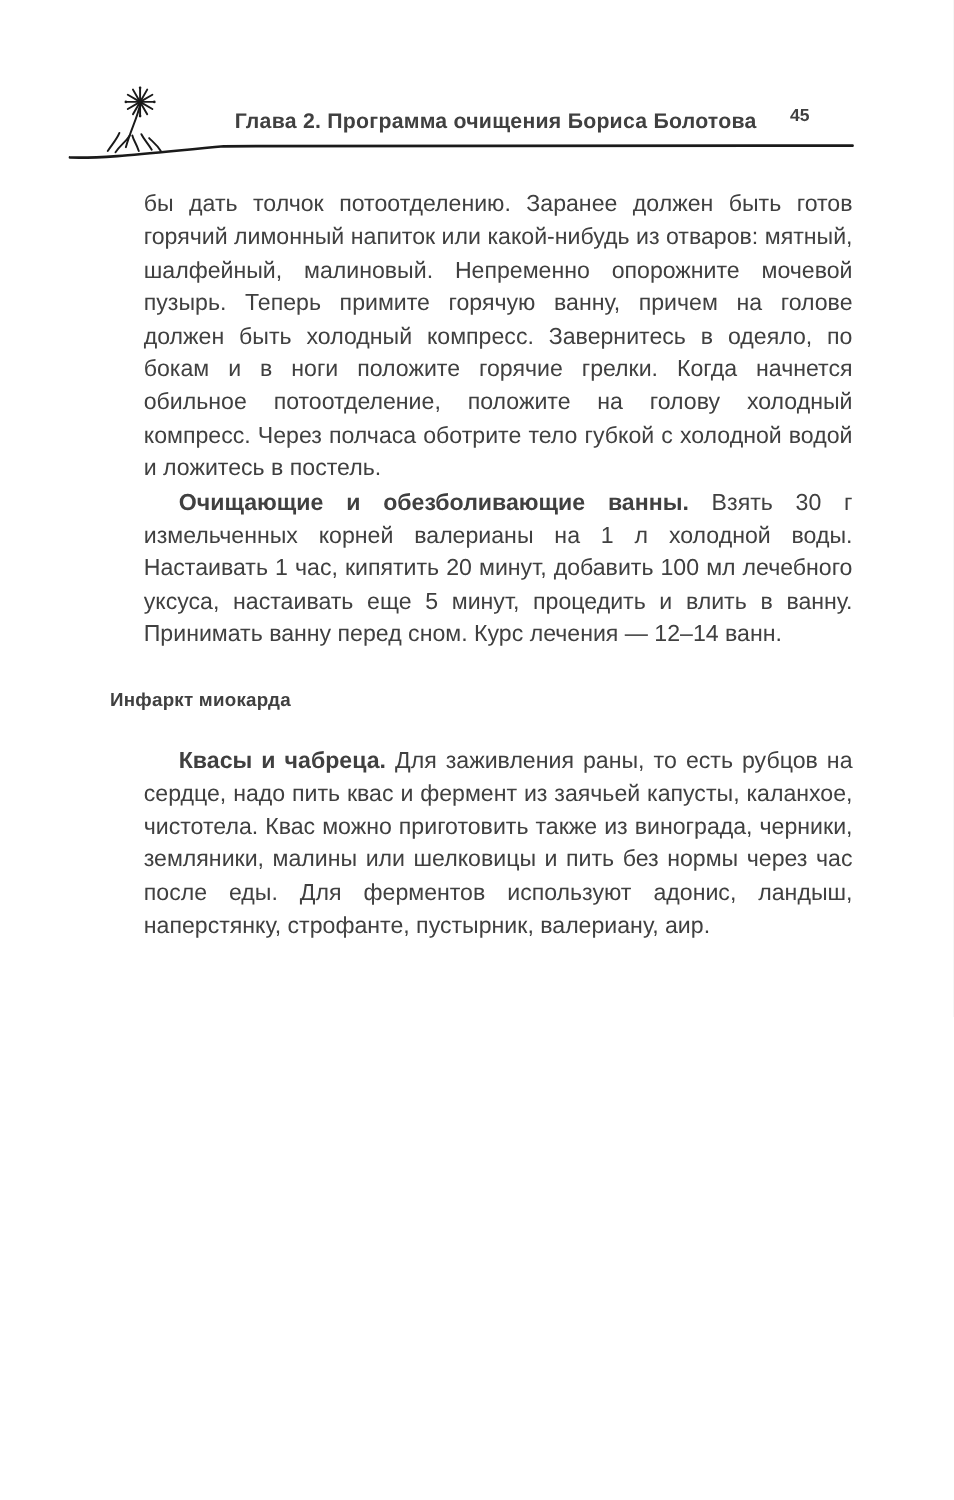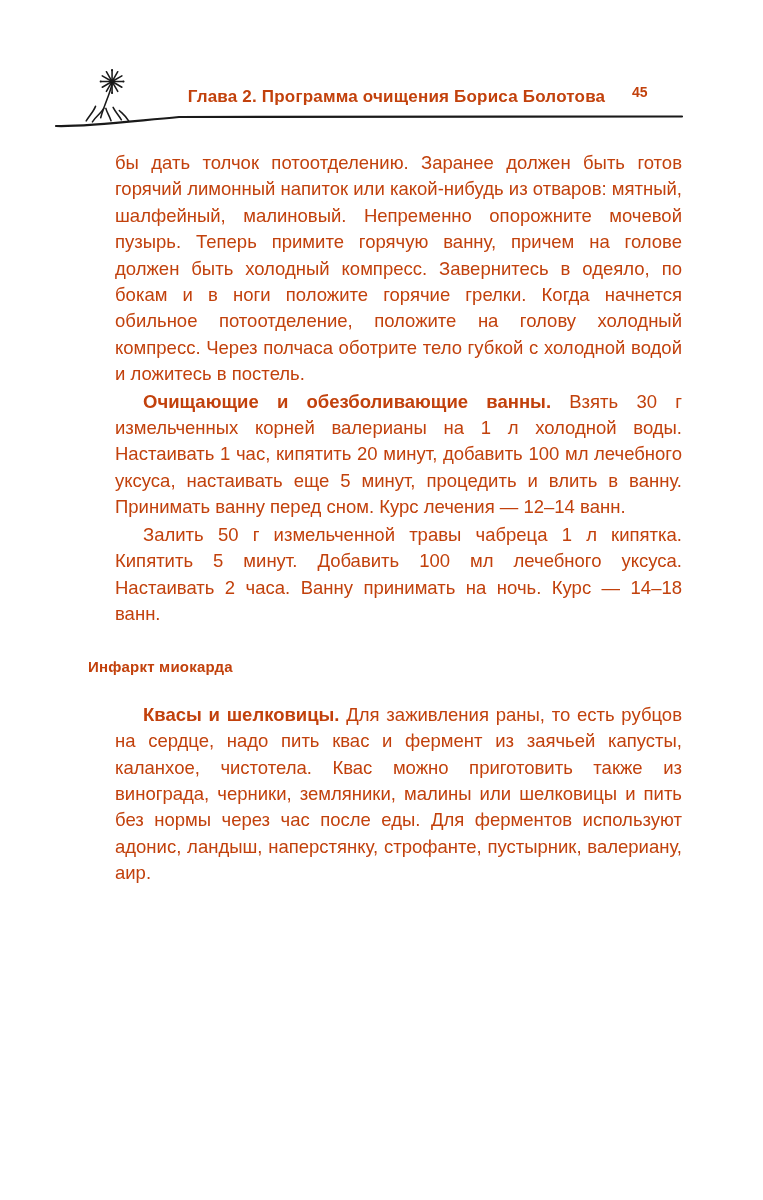--- a/index.html
+++ b/index.html
@@ -4,21 +4,21 @@
 <style>
   * { box-sizing: border-box; }
   html, body { margin: 0; padding: 0; background: #e9e9e9; }
   .page {
     position: relative;
     width: 763px;
     height: 1200px;
     margin: 0 auto;
     background: #ffffff;
     font-family: "Liberation Sans", sans-serif;
-    color: #c2410c;
+    color: #404040;
     overflow: hidden;
   }
   .flower-icon {
     position: absolute;
     left: 80px;
     top: 68px;
     width: 60px;
     height: 56px;
   }
   .chapter-title {
@@ -110,23 +110,22 @@
 
   <main class="body-text">
 
     <p>бы дать толчок потоотделению. Заранее должен быть готов горячий лимонный напиток или какой-нибудь из отваров: мятный, шалфейный, малиновый. Непременно опорожните мочевой пузырь. Теперь примите горячую ванну, причем на голове должен быть холодный компресс. Завернитесь в одеяло, по бокам и в ноги положите горячие грелки. Когда начнется обильное потоотделение, положите на голову холодный компресс. Через полчаса оботрите тело губкой с холодной водой и ложитесь в постель.</p>
 
     <p class="indent">
       <b>Очищающие и обезболивающие ванны.</b><span> Взять 30 г измельченных корней валерианы на 1 л холодной воды. Настаивать 1 час, кипятить 20 минут, добавить 100 мл лечебного уксуса, настаивать еще 5 минут, процедить и влить в ванну. Принимать ванну перед сном. Курс лечения — 12–14 ванн.</span>
     </p>
 
 
-    <p class="indent">Залить 50 г измельченной травы чабреца 1 л кипятка. Кипятить 5 минут. Добавить 100 мл лечебного уксуса. Настаивать 2 часа. Ванну принимать на ночь. Курс — 14–18 ванн.</p>
 
 
     <h2 class="section-heading">Инфаркт миокарда</h2>
 
     <p class="indent">
-      <b>Квасы и шелковицы.</b><span> Для заживления раны, то есть рубцов на сердце, надо пить квас и фермент из заячьей капусты, каланхое, чистотела. Квас можно приготовить также из винограда, черники, земляники, малины или шелковицы и пить без нормы через час после еды. Для ферментов используют адонис, ландыш, наперстянку, строфанте, пустырник, валериану, аир.</span>
+      <b>Квасы и чабреца.</b><span> Для заживления раны, то есть рубцов на сердце, надо пить квас и фермент из заячьей капусты, каланхое, чистотела. Квас можно приготовить также из винограда, черники, земляники, малины или шелковицы и пить без нормы через час после еды. Для ферментов используют адонис, ландыш, наперстянку, строфанте, пустырник, валериану, аир.</span>
     </p>
 
   </main>
 </div>
 
 </body></html>

